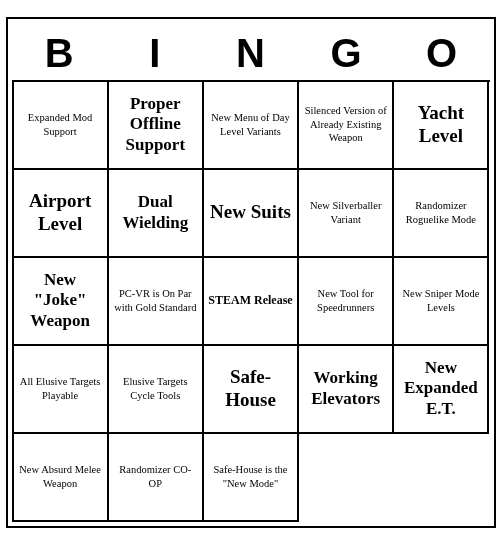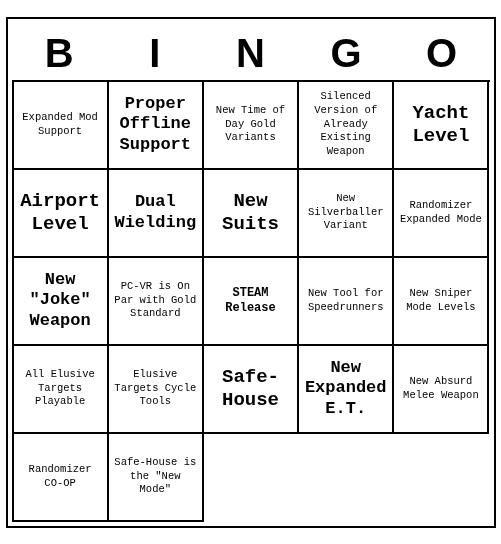--- a/index.html
+++ b/index.html
@@ -44,21 +44,21 @@
       display: flex;
       align-items: center;
       justify-content: center;
       text-align: center;
       padding: 4px;
       cursor: pointer;
     }
     .bingo-cell-text {
       font-size: 11.5px;
       line-height: 1.3;
-      font-family: Liberation Mono, monospace;
+      font-family: Liberation Serif, serif;
     }
     .bingo-cell-text.large {
       font-size: 19px;
       font-weight: bold;
       line-height: 1.2;
     }
     .bingo-cell-text.medium {
       font-size: 17px;
       font-weight: bold;
       line-height: 1.2;
@@ -85,42 +85,42 @@
     <span class="bingo-letter">O</span>
   </div>
   <div class="bingo-grid" id="bingo-grid">
   <div class="bingo-cell">
         <span class="bingo-cell-text small">Expanded Mod Support</span>
       </div>
       <div class="bingo-cell">
         <span class="bingo-cell-text medium">Proper Offline Support</span>
       </div>
       <div class="bingo-cell">
-        <span class="bingo-cell-text small">New Time of Day Gold Variants</span>
+        <span class="bingo-cell-text small">New Menu of Day Level Variants</span>
       </div>
       <div class="bingo-cell">
         <span class="bingo-cell-text small">Silenced Version of Already Existing Weapon</span>
       </div>
       <div class="bingo-cell">
         <span class="bingo-cell-text large">Yacht Level</span>
       </div>
       <div class="bingo-cell">
         <span class="bingo-cell-text large">Airport Level</span>
       </div>
       <div class="bingo-cell">
         <span class="bingo-cell-text medium">Dual Wielding</span>
       </div>
       <div class="bingo-cell">
         <span class="bingo-cell-text large">New Suits</span>
       </div>
       <div class="bingo-cell">
         <span class="bingo-cell-text small">New Silverballer Variant</span>
       </div>
       <div class="bingo-cell">
-        <span class="bingo-cell-text small">Randomizer Expanded Mode</span>
+        <span class="bingo-cell-text small">Randomizer Roguelike Mode</span>
       </div>
       <div class="bingo-cell">
         <span class="bingo-cell-text medium">New "Joke" Weapon</span>
       </div>
       <div class="bingo-cell">
         <span class="bingo-cell-text small">PC-VR is On Par with Gold Standard</span>
       </div>
       <div class="bingo-cell">
         <span class="bingo-cell-text medium-large">STEAM Release</span>
       </div>
@@ -133,20 +133,23 @@
       <div class="bingo-cell">
         <span class="bingo-cell-text small">All Elusive Targets Playable</span>
       </div>
       <div class="bingo-cell">
         <span class="bingo-cell-text small">Elusive Targets Cycle Tools</span>
       </div>
       <div class="bingo-cell">
         <span class="bingo-cell-text large">Safe-House</span>
       </div>
       <div class="bingo-cell">
+        <span class="bingo-cell-text medium">Working Elevators</span>
+      </div>
+      <div class="bingo-cell">
         <span class="bingo-cell-text medium">New Expanded E.T.</span>
       </div>
       <div class="bingo-cell">
         <span class="bingo-cell-text small">New Absurd Melee Weapon</span>
       </div>
       <div class="bingo-cell">
         <span class="bingo-cell-text small">Randomizer CO-OP</span>
       </div>
       <div class="bingo-cell">
         <span class="bingo-cell-text small">Safe-House is the "New Mode"</span>

